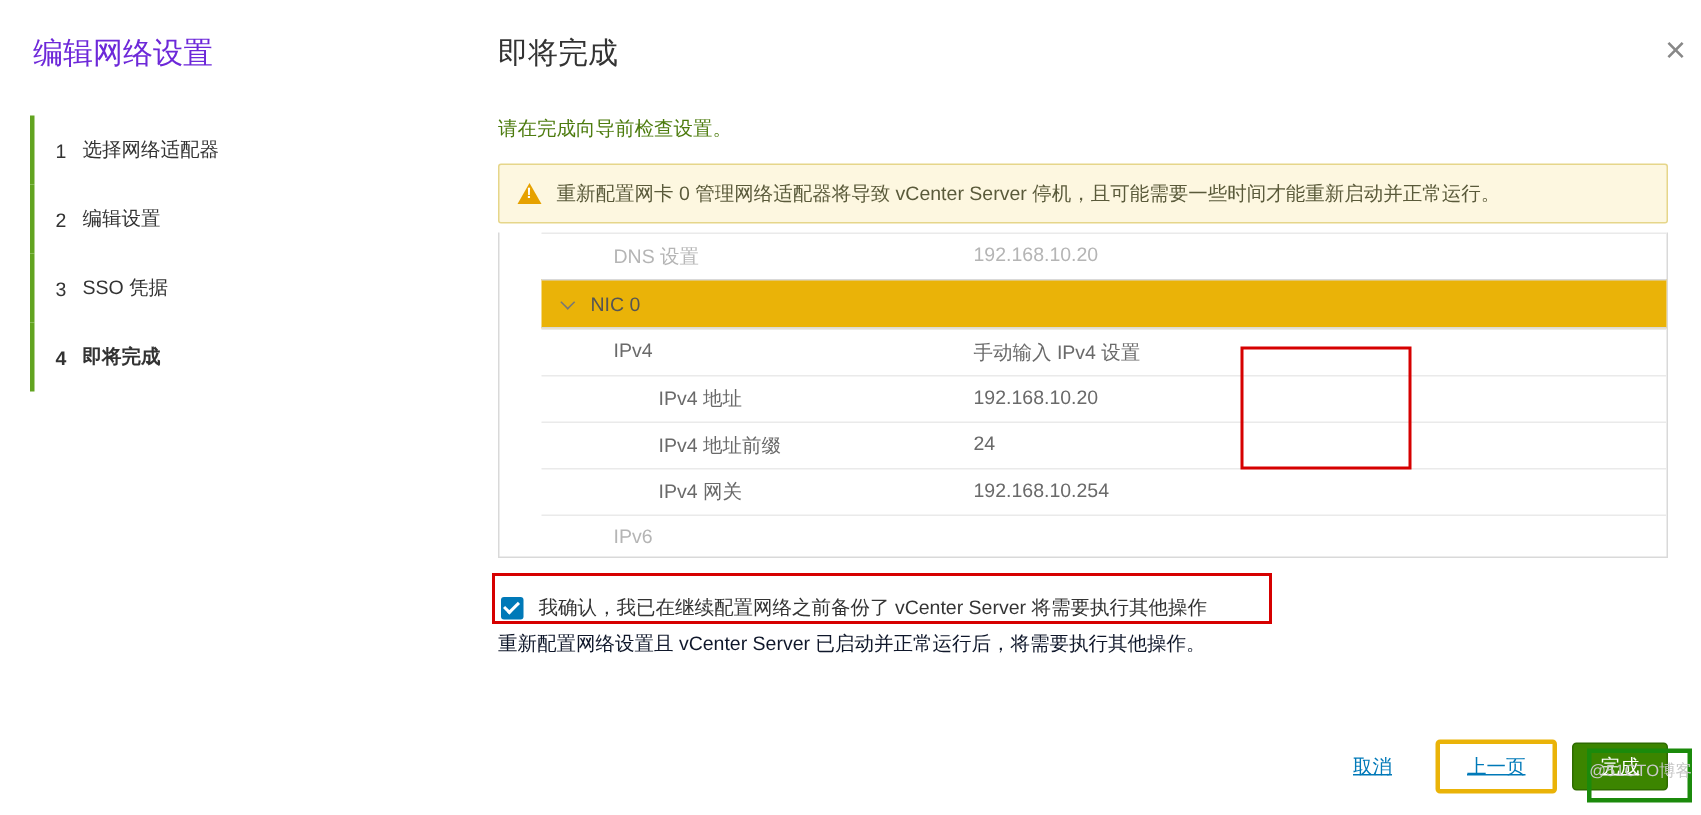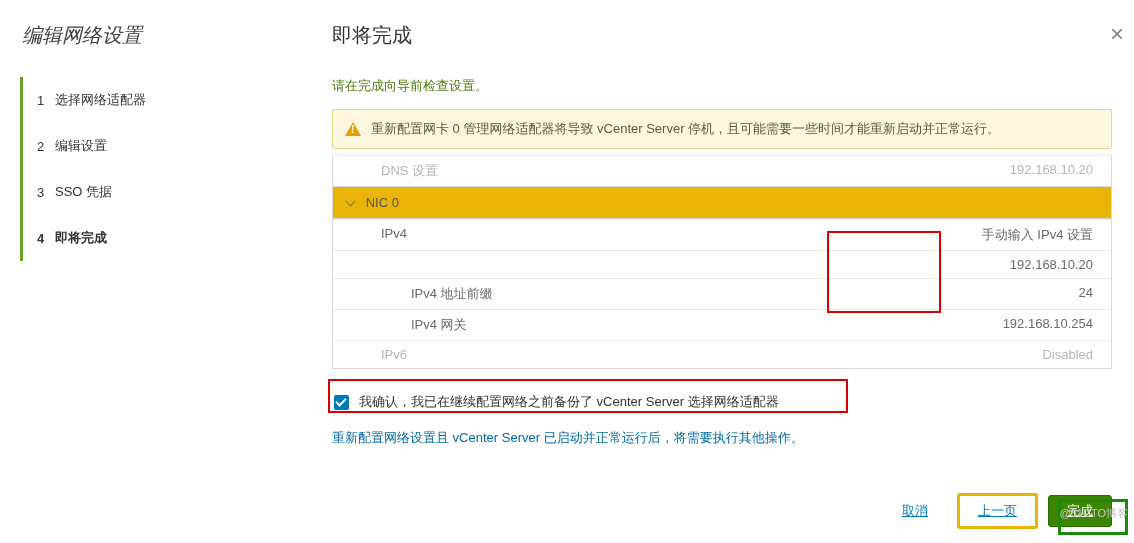--- a/index.html
+++ b/index.html
@@ -19,24 +19,23 @@
     height: 100%;
   }
   .sidebar {
     width: 310px;
     padding: 22px 0 0 20px;
     border-right: 0;
   }
   .sidebar-title {
     font-size: 20px;
     font-weight: 400;
-    color: #404040;
+    color: #6d28d9;
     margin-bottom: 28px;
     padding-left: 2px;
-    font-style: italic;
   }
   .steps { list-style: none; }
   .step {
     display: flex;
     align-items: center;
     padding: 14px 0 14px 14px;
     border-left: 3px solid #ccc;
     color: #6b6b6b;
     cursor: pointer;
   }
@@ -93,31 +92,32 @@
     position: absolute;
     left: -2px; top: 2px;
     color: #fff;
     font-size: 10px;
     font-weight: bold;
   }
   .panel {
     border: 1px solid #d9d9d9;
     border-top: none;
     margin-top: 4px;
+    padding-left: 28px;
   }
   .row {
     display: flex;
     padding: 6px 18px;
     border-top: 1px solid #eaeaea;
     color: #6a6a6a;
     font-size: 13px;
   }
   .row.dim { color: #b5b5b5; }
   .col-label { width: 270px; }
-  .col-value { flex: 1; text-align: right; }
+  .col-value { flex: 1; }
   .nic-header {
     background: #eab308;
     border-top: 1px solid #d9d9d9;
     border-bottom: 1px solid #d9d9d9;
     padding: 8px 14px;
     color: #555;
     cursor: pointer;
   }
   .chevron {
     display: inline-block;
@@ -162,21 +162,21 @@
     border-right: 2px solid #fff;
     border-bottom: 2px solid #fff;
     transform: rotate(45deg);
   }
   .next-title {
     font-size: 17px;
     margin-top: 24px;
     margin-bottom: 10px;
     color: #333;
   }
-  .next-desc { color: #0369a1; margin-top: 12px; }
+  .next-desc { color: #0f172a; }
   .footer {
     margin-top: auto;
     display: flex;
     justify-content: flex-end;
     align-items: center;
     gap: 10px;
     padding: 14px 0 14px 0;
   }
   .btn {
     padding: 6px 18px;
@@ -240,42 +240,42 @@
       </div>
       <div class="nic-header">
         <span class="chevron"></span>
         <span>NIC 0</span>
       </div>
       <div class="row">
         <span class="col-label indent1">IPv4</span>
         <span class="col-value">手动输入 IPv4 设置</span>
       </div>
       <div class="row">
+        <span class="col-label indent2">IPv4 地址</span>
         <span class="col-value">192.168.10.20</span>
       </div>
       <div class="row">
         <span class="col-label indent2">IPv4 地址前缀</span>
         <span class="col-value">24</span>
       </div>
       <div class="row">
         <span class="col-label indent2">IPv4 网关</span>
         <span class="col-value">192.168.10.254</span>
       </div>
       <div class="row dim" style="border-bottom:none;">
         <span class="col-label indent1">IPv6</span>
-        <span class="col-value">Disabled</span>
       </div>
 
       <div class="hl-red" style="left:494px; top:76px; width:114px; height:82px;"></div>
     </div>
 
     <div style="position:relative;">
       <div class="confirm-block">
         <span class="checkbox"></span>
-        <span>我确认，我已在继续配置网络之前备份了 vCenter Server 选择网络适配器</span>
+        <span>我确认，我已在继续配置网络之前备份了 vCenter Server 将需要执行其他操作</span>
       </div>
       <div class="hl-red" style="left:-4px; top:10px; width:520px; height:34px;"></div>
     </div>
 
     <div class="next-desc">重新配置网络设置且 vCenter Server 已启动并正常运行后，将需要执行其他操作。</div>
 
     <div class="footer">
       <button class="btn btn-cancel">取消</button>
       <button class="btn btn-prev">上一页</button>
       <button class="btn btn-finish">完成</button>

